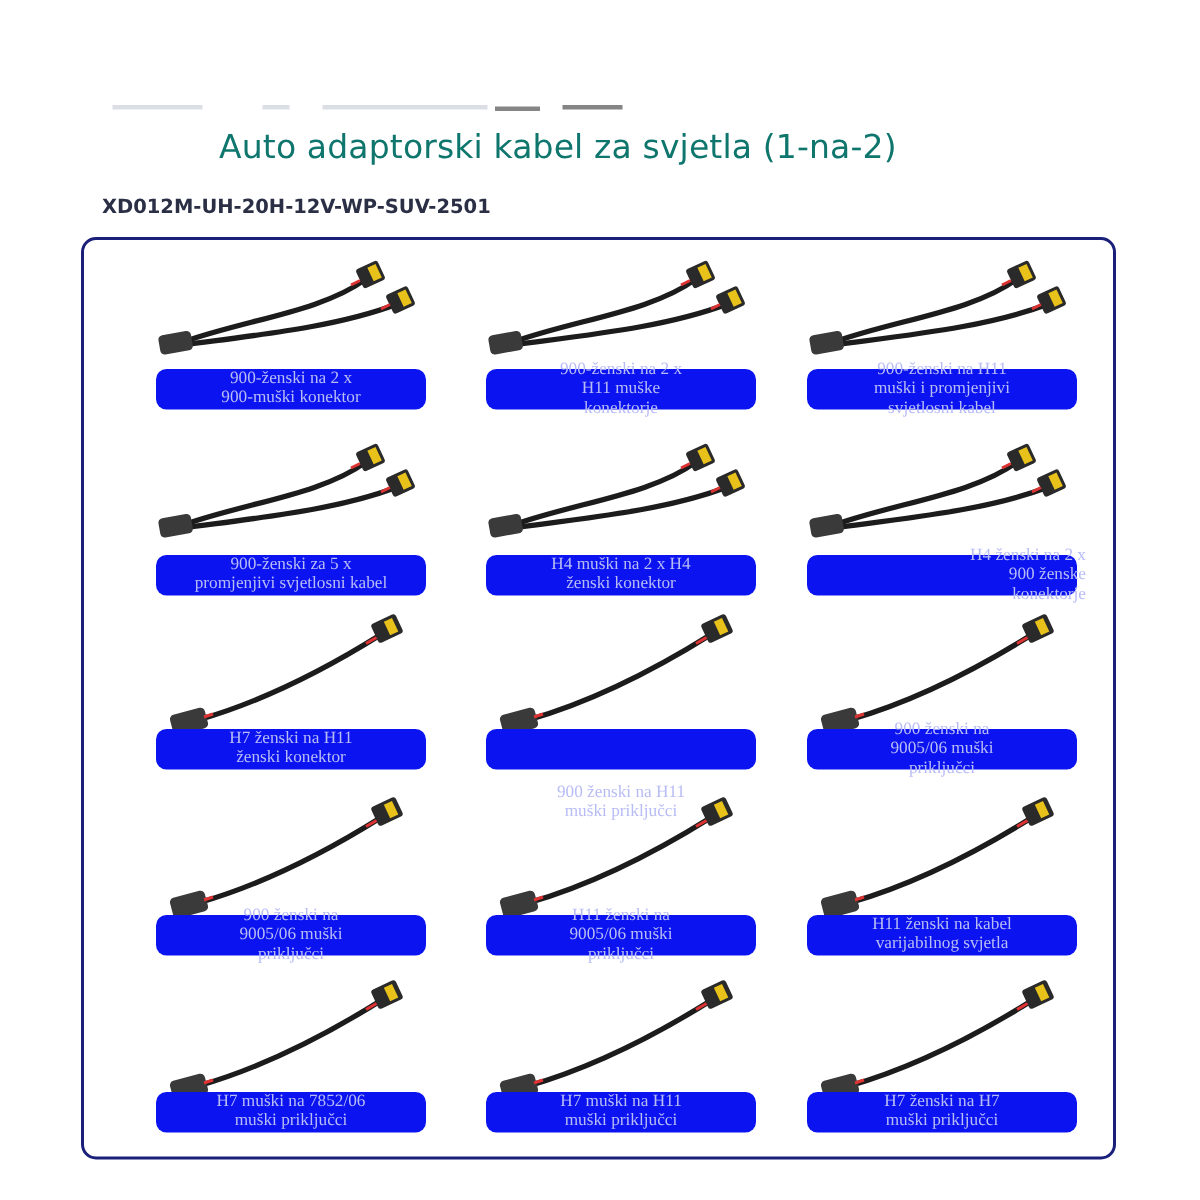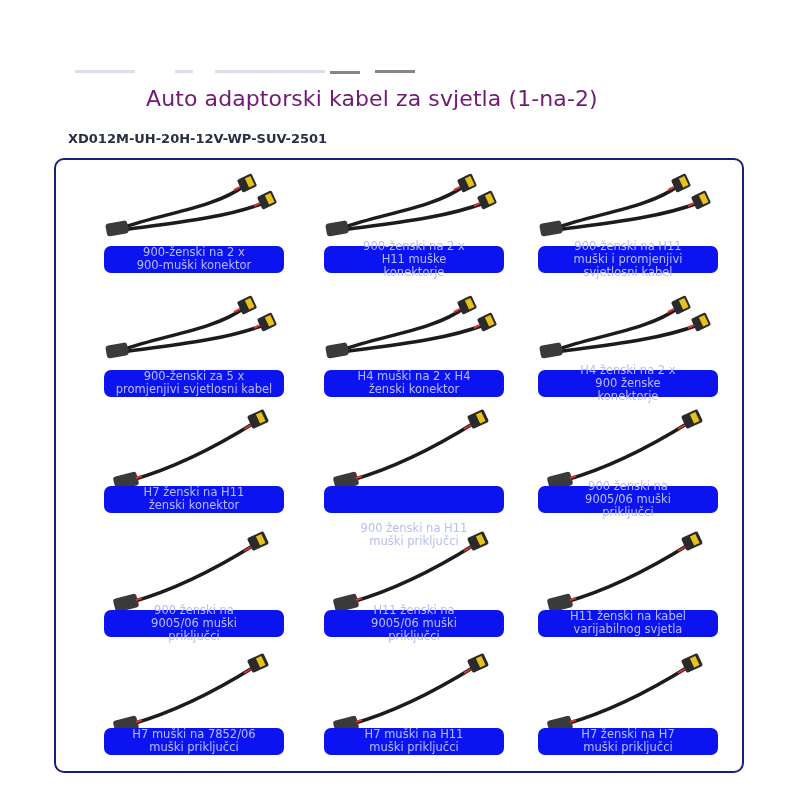--- a/index.html
+++ b/index.html
@@ -1,21 +1,21 @@
 <!DOCTYPE html>
 <html><head>
 <meta charset="utf-8">
 <style>
   html, body { margin:0; padding:0; background:#ffffff; }
   body { width:800px; height:800px; position:relative; overflow:hidden; font-family:"DejaVu Sans", sans-serif; }
   .faded-top { position:absolute; left:75px; top:70px; width:360px; height:8px; }
   .faded-top span { position:absolute; top:0; height:3px; background:#9aa0b4; opacity:.35; }
-  .title { position:absolute; left:146px; top:86px; font-size:22px; color:#701a75; white-space:nowrap; letter-spacing:0.1px; }
+  .title { position:absolute; left:146px; top:86px; font-size:22px; color:#0f766e; white-space:nowrap; letter-spacing:0.1px; }
   .sku { position:absolute; left:68px; top:131px; font-size:13px; font-weight:bold; color:#2a2f45; white-space:nowrap; }
-  .panel { position:absolute; left:54px; top:158px; width:690px; height:615px; border:2px solid #1a1f7a; border-radius:10px; box-sizing:border-box; background:#fff; }
+  .panel { position:absolute; left:54px; top:158px; width:690px; height:615px; border:2px solid #1a1f7a; border-radius:10px; box-sizing:border-box; background:#fff;font-family:Liberation Serif, serif; }
   .cell { position:absolute; width:205px; height:122px; }
   .cable { position:absolute; left:0; top:0; width:205px; height:90px; }
   .label { position:absolute; left:0; width:180px; height:27px; background:#0b14f0; border-radius:7px; }
   .label-text { position:absolute; left:-6px; width:192px; text-align:center; font-size:11.5px; line-height:13px; color:#b8bcf5; white-space:pre-line; }
 </style>
 </head>
 <body>
 
 <div class="faded-top">
   <span style="left:0;width:60px"></span>
@@ -116,21 +116,21 @@
       <path d="M18 62 C70 55 120 50 160 35" stroke="#1c1c1c" stroke-width="3.5" fill="none"></path>
       <rect x="2" y="54" width="22" height="13" rx="3" fill="#3a3a3a" transform="rotate(-10 13 60)"></rect>
       <rect x="135" y="8" width="16" height="14" rx="2" fill="#2a2a2a" transform="rotate(-25 143 15)"></rect>
       <rect x="143" y="10" width="6" height="10" fill="#e8c21a" transform="rotate(-25 143 15)"></rect>
       <rect x="155" y="25" width="16" height="14" rx="2" fill="#2a2a2a" transform="rotate(-25 163 32)"></rect>
       <rect x="163" y="27" width="6" height="10" fill="#e8c21a" transform="rotate(-25 163 32)"></rect>
       <line x1="130" y1="22" x2="136" y2="19" stroke="#d33" stroke-width="2"></line>
       <line x1="150" y1="38" x2="156" y2="35" stroke="#d33" stroke-width="2"></line>
     </svg>
       <div class="label" style="top: 80px;"></div>
-      <div class="label-text" style="top: 73.5px;">H4 ženski na 2 x
+      <div class="label-text" style="top: 73.5px; text-align: right;">H4 ženski na 2 x
 900 ženske
 konektorje</div>
     </div>
     <div class="cell" style="left: 48px; top: 248px;">
       <svg class="cable" viewBox="0 0 205 90">
       <path d="M28 72 C70 60 110 40 150 15" stroke="#1c1c1c" stroke-width="3.5" fill="none"></path>
       <rect x="10" y="66" width="24" height="14" rx="3" fill="#3a3a3a" transform="rotate(-15 22 73)"></rect>
       <rect x="145" y="4" width="18" height="14" rx="2" fill="#2a2a2a" transform="rotate(-25 154 11)"></rect>
       <rect x="154" y="6" width="6" height="10" fill="#e8c21a" transform="rotate(-25 154 11)"></rect>
       <line x1="140" y1="21" x2="147" y2="17" stroke="#d33" stroke-width="2"></line>

